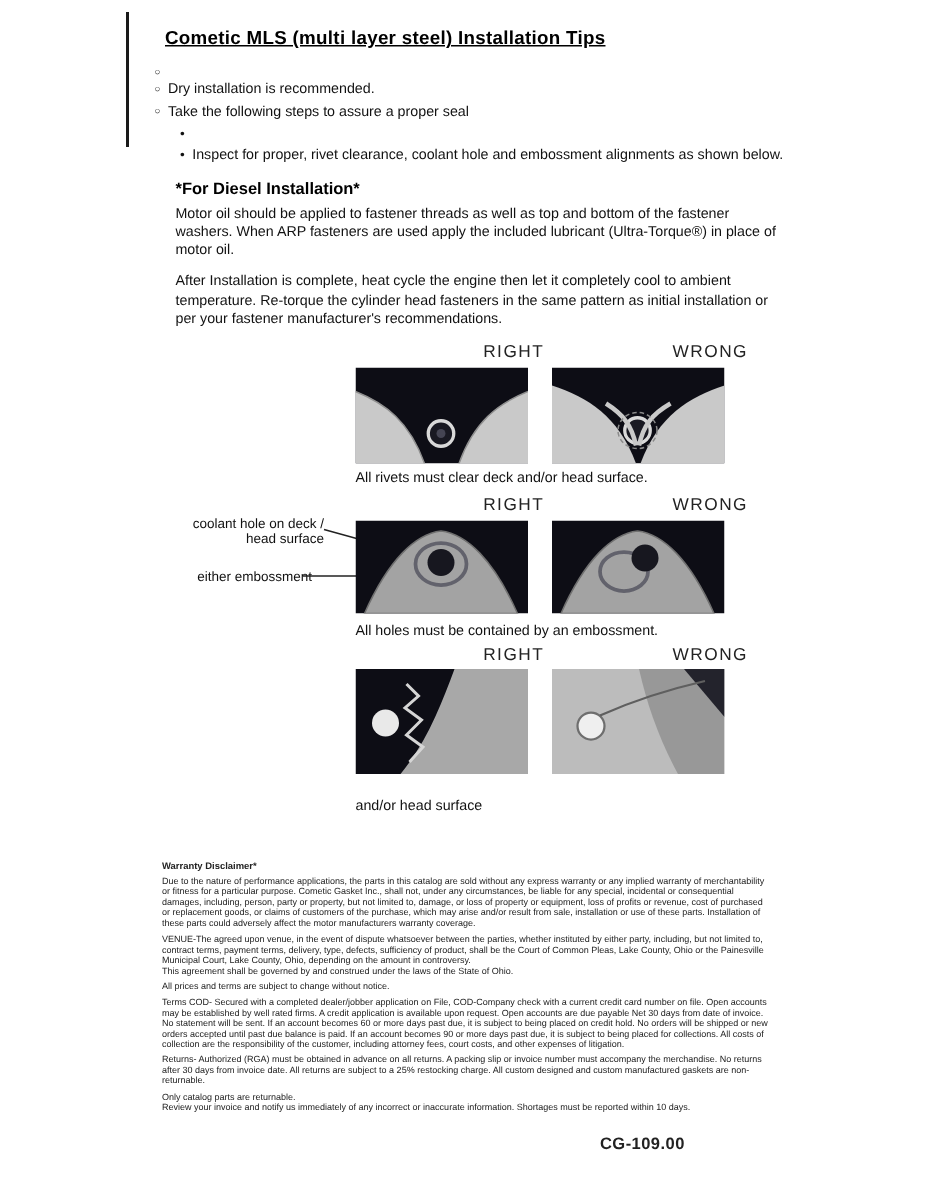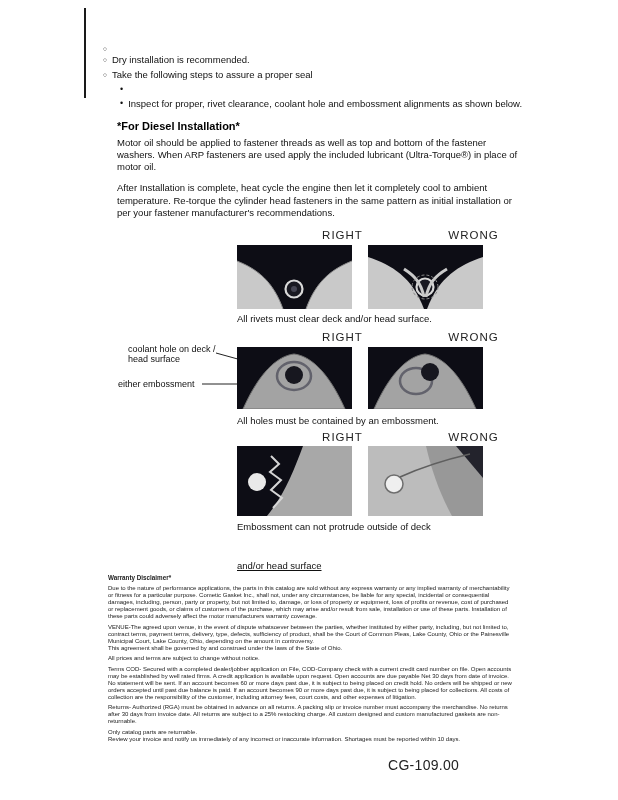--- a/index.html
+++ b/index.html
@@ -32,42 +32,43 @@
     font-size:11px; font-weight:bold; color:#000;
   }
   .paras { position:absolute; left:117px; top:137px; width:404px; }
   .paras p { font-size:9.5px; line-height:1.28; margin-bottom:9px; color:#111; }
 
   .fig-labels { position:absolute; left:237px; width:246px; display:flex; justify-content:space-between;margin-left:48px; }
   .fig-labels span { width:115px; text-align:center; font-size:11.5px; letter-spacing:1px; color:#222; }
   .fig-img { position:absolute; }
   .fig-caption { position:absolute; left:237px; font-size:9.5px; color:#111; }
 
-  .callout { position:absolute; font-size:9px; line-height:1.15; color:#111; }
+  .callout { position:absolute; font-size:9px; line-height:1.15; color:#111;text-align:right; }
   .callout-coolant { left:128px; top:344px; width:88px; }
   .callout-embossment { left:118px; top:379px; width:90px; }
   .connectors { position:absolute; left:0; top:340px; pointer-events:none; }
 
   .legal { position:absolute; left:108px; top:574px; width:406px; color:#222; }
   .legal h2 { font-size:6.3px; font-weight:bold; margin-bottom:4px; }
   .legal p { font-size:6px; line-height:1.17; margin-bottom:3.5px; }
   .legal p.no-gap { margin-bottom:0; }
 
   .page-code {
-    position:absolute; left:388px; top:757px;
-    font-size:14px; letter-spacing:0.3px; color:#222;
+    position:absolute; left:400px; top:757px;
+    font-size:11px; letter-spacing:0.3px; color:#222;font-weight:bold;
   }
 </style>
 </head>
 <body>
 
 <div class="page">
 
   <div class="edge-line"></div>
 
+  <h1 class="title">Cometic MLS (multi layer steel) Installation Tips</h1>
 
   <div class="tips">
     <div class="tip-line">
       <span class="b">○</span>
     </div>
     <div class="tip-line">
       <span class="b">○</span>
       <span>Dry installation is recommended.</span>
     </div>
     <div class="tip-line">
@@ -160,22 +161,21 @@
   </div>
   <div class="fig-img" style="left:368px; top:446px;">
     <svg viewBox="0 0 115 70" width="115" height="70">
       <rect width="115" height="70" fill="#bcbcbc"></rect>
       <path d="M58,0 C64,26 72,48 84,70 L115,70 L115,0 Z" fill="#989898"></path>
       <path d="M88,0 L115,0 L115,32 Z" fill="#23232c"></path>
       <circle cx="26" cy="38" r="9" fill="#efefef" stroke="#6e6e6e" stroke-width="1.5"></circle>
       <path d="M32,31 C52,22 76,14 102,8" fill="none" stroke="#5f5f5f" stroke-width="1.5"></path>
     </svg>
   </div>
-  <div class="fig-caption" style="top:521px;">Embossment can not protrude outside of deck</div>
-  <div class="fig-caption" style="top:560px;text-decoration:underline;">and/or head surface</div>
+  <div class="fig-caption" style="top:532px;">and/or head surface</div>
 
   <div class="legal">
     <h2>Warranty Disclaimer*</h2>
     <p>Due to the nature of performance applications, the parts in this catalog are sold without any express warranty or any implied warranty of merchantability or fitness for a particular purpose.  Cometic Gasket Inc., shall not, under any circumstances, be liable for any special, incidental or consequential damages, including, person, party or property, but not limited to, damage, or loss of property or equipment, loss of profits or revenue, cost of purchased or replacement goods, or claims of customers of the purchase, which may arise and/or result from sale, installation or use of these parts.  Installation of these parts could adversely affect the motor manufacturers warranty coverage.</p>
     <p class="no-gap">VENUE-The agreed upon venue, in the event of dispute whatsoever between the parties, whether instituted by either party, including, but not limited to, contract terms, payment terms, delivery, type, defects, sufficiency of product, shall be the Court of Common Pleas, Lake County, Ohio or the Painesville Municipal Court, Lake County, Ohio, depending on the amount in controversy.</p>
     <p>This agreement shall be governed by and construed under the laws of the State of Ohio.</p>
     <p>All prices and terms are subject to change without notice.</p>
     <p>Terms COD- Secured with a completed dealer/jobber application on File, COD-Company check with a current credit card number on file.  Open accounts may be established by well rated firms.  A credit application is available upon request.  Open accounts are due payable Net 30 days from date of invoice.  No statement will be sent.  If an account becomes 60 or more days past due, it is subject to being placed on credit hold.  No orders will be shipped or new orders accepted until past due balance is paid.  If an account becomes 90 or more days past due, it is subject to being placed for collections.  All costs of collection are the responsibility of the customer, including attorney fees, court costs, and other expenses of litigation.</p>
     <p>Returns- Authorized (RGA) must be obtained in advance on all returns.  A packing slip or invoice number must accompany the merchandise.  No returns after 30 days from invoice date.  All returns are subject to a 25% restocking charge.  All custom designed and custom manufactured gaskets are non-returnable.</p>
     <p class="no-gap">Only catalog parts are returnable.</p>

